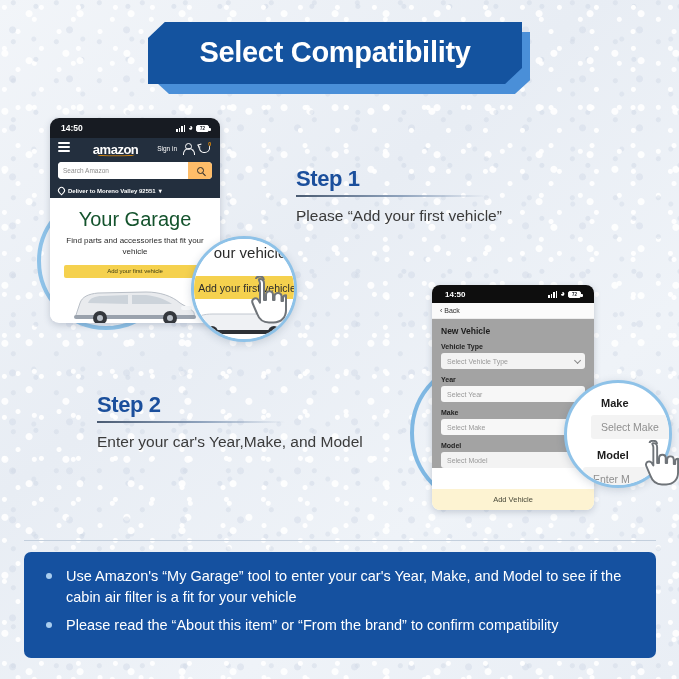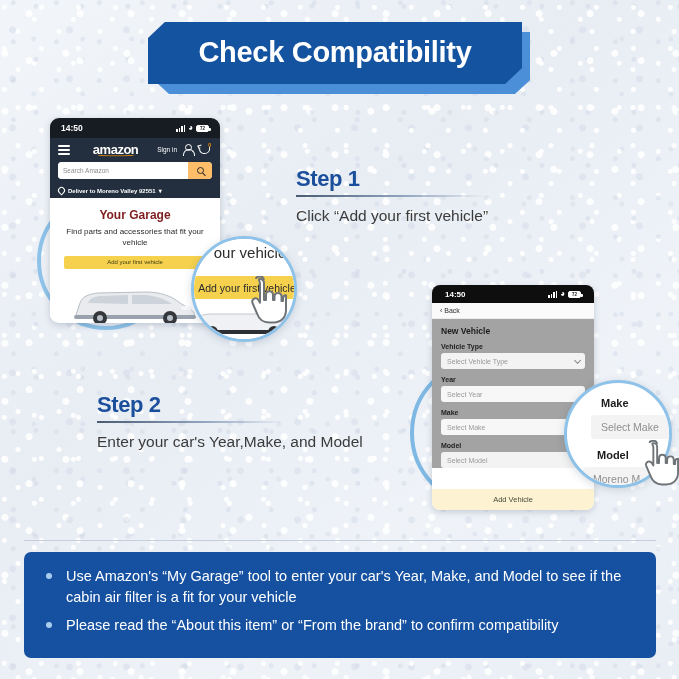--- a/index.html
+++ b/index.html
@@ -71,21 +71,21 @@
   .wifi { font-size: 8px; line-height: 1; }
   .batt {
     width: 13px; height: 7px; border: 1px solid #fff; border-radius: 2px;
     font-size: 4.5px; color: #171b22; background: #fff;
     display: flex; align-items: center; justify-content: center;
     font-weight: bold; position: relative;
   }
   .batt:after{content:"";position:absolute;right:-2.5px;top:2px;width:1.5px;height:3px;background:#fff;border-radius:0 1px 1px 0;}
 
   .amz-nav { background: #232f3e; padding: 4px 8px 5px; }
-  .amz-row1 { display: flex; align-items: center; justify-content: space-between; }
+  .amz-row1 { display: flex; align-items: flex-start; justify-content: space-between; }
   .hamburger { display: flex; flex-direction: column; gap: 2px; }
   .hamburger i { display: block; width: 12px; height: 2px; background: #fff; border-radius: 1px; }
   .amz-logo { color: #fff; font-size: 13px; font-weight: bold; letter-spacing: -.5px; position: relative; margin-left: 4px; }
   .amz-logo .smile {
     position: absolute; left: 4px; bottom: -1px; width: 38px; height: 7px;
     border-bottom: 2px solid #ff9900; border-radius: 0 0 60% 60%;
     transform: scaleY(.6);
   }
   .amz-right { display: flex; align-items: center; gap: 5px; }
   .signin { color: #fff; font-size: 6.5px; }
@@ -102,21 +102,21 @@
   .search-btn { width: 24px; background: #febd69; display: flex; align-items: center; justify-content: center; }
   .mag {
     width: 7px; height: 7px; border: 1.4px solid #2b2b2b; border-radius: 50%;
     position: relative;
   }
   .mag:after { content:""; position:absolute; right:-3px; bottom:-2.5px; width:4px; height:1.4px; background:#2b2b2b; transform: rotate(45deg); }
   .amz-deliver { background: #232f3e; padding: 3px 8px 4px; display: flex; align-items: center; gap: 3px; color: #fff; font-size: 6px; font-weight: bold; }
   .pin { width: 7px; height: 7px; border: 1.2px solid #fff; border-radius: 50% 50% 50% 0; transform: rotate(-45deg); }
 
   .garage-body { background: #fff; padding: 10px 9px 0; text-align: center; height: 123px; position: relative; }
-  #garage-title { color: #7f1d1d; font-size: 12px; font-weight: bold; }
+  #garage-title { color: #14532d; font-size: 20px; font-weight: normal; }
   #garage-sub { color: #2b2b2b; font-size: 8px; line-height: 1.35; margin-top: 5px; padding: 0 6px; }
   #add-first-vehicle-btn {
     margin: 7px auto 0; height: 13px; width: 142px;
     background: #f5d14e; border-radius: 2px;
     display: flex; align-items: center; justify-content: center;
     color: #3b3b12; font-size: 6px;
   }
   .car-img { position: absolute; left: 18px; bottom: -4px; width: 132px; height: 44px; }
 
   
@@ -213,21 +213,21 @@
   .bullet-text { color: #ffffff; font-size: 14.5px; line-height: 1.42; }
 </style>
 </head>
 <body>
 
 <div id="bg-texture"></div>
 
 <div class="layer" id="header-banner-wrap">
   <div class="banner-shadow"></div>
   <div class="banner-main">
-    <span id="header-title">Check Compatibility</span>
+    <span id="header-title">Select Compatibility</span>
   </div>
 </div>
 
 <div class="layer" id="circle-phone1"></div>
 
 <div class="layer" id="phone1">
   <div class="p-statusbar">
     <span>14:50</span>
     <span class="sb-right">
       <span class="sig">
@@ -306,21 +306,21 @@
 </div>
 
 <svg class="cursor-hand" id="cursor1" viewBox="0 0 40 50">
   <path d="M13 3 C15.5 3 17 5 17 7.5 L17 24 L19 24 L19 19 C19 16.8 20.5 15.3 22.5 15.3 C24.5 15.3 26 16.8 26 19 L26 24 L27.5 24 L27.5 20.5 C27.5 18.4 29 17 31 17 C33 17 34.5 18.4 34.5 20.5 L34.5 25 L36 25 L36 22.5 C36 20.6 37.4 19.3 39 19.3 L39 34 C39 41.5 34 46.5 26.5 46.5 L22 46.5 C16 46.5 12 43 10 37.5 L5.5 27 C4.7 25 5.6 23.2 7.5 22.5 C9 22 10.3 22.4 11.2 23.8 L13 26.6 L13 7.5 C13 5 10.5 3 13 3 Z" fill="#ffffff" stroke="#6f7479" stroke-width="2" stroke-linejoin="round"></path>
   <path d="M9 3 C9 1 10.8 0.5 12.8 0.5 C14.8 0.5 16.8 1.5 16.8 4" fill="none" stroke="#6f7479" stroke-width="2"></path>
 </svg>
 
 <div class="layer" id="step1-block">
   <div class="step-title">Step 1</div>
   <div class="step-rule"></div>
-  <div class="step-desc">Click “Add your first vehicle”</div>
+  <div class="step-desc">Please “Add your first vehicle”</div>
 </div>
 
 <div class="layer" id="step2-block">
   <div class="step-title">Step 2</div>
   <div class="step-rule"></div>
   <div class="step-desc">Enter your car's Year,Make, and Model</div>
 </div>
 
 <div class="layer" id="circle-phone2"></div>
 
@@ -367,21 +367,21 @@
   <div id="add-vehicle-btn">Add Vehicle</div>
 </div>
 
 <div class="layer" id="magnifier2">
   <div class="mg2-label" style="left:34px; top:14px;">Make</div>
   <div class="mg2-fld" style="left:24px; top:32px; width:96px; height:24px;">
     <span>Select Make</span>
   </div>
   <div class="mg2-label" style="left:30px; top:66px;">Model</div>
   <div class="mg2-fld" style="left:16px; top:84px; width:96px; height:24px;">
-    <span>Moreno M</span>
+    <span>Enter M</span>
   </div>
   <div class="mg2-chev" style="left:6px; top:88px;"></div>
 </div>
 
 <svg class="cursor-hand" id="cursor2" viewBox="0 0 40 50">
   <path d="M13 3 C15.5 3 17 5 17 7.5 L17 24 L19 24 L19 19 C19 16.8 20.5 15.3 22.5 15.3 C24.5 15.3 26 16.8 26 19 L26 24 L27.5 24 L27.5 20.5 C27.5 18.4 29 17 31 17 C33 17 34.5 18.4 34.5 20.5 L34.5 25 L36 25 L36 22.5 C36 20.6 37.4 19.3 39 19.3 L39 34 C39 41.5 34 46.5 26.5 46.5 L22 46.5 C16 46.5 12 43 10 37.5 L5.5 27 C4.7 25 5.6 23.2 7.5 22.5 C9 22 10.3 22.4 11.2 23.8 L13 26.6 L13 7.5 C13 5 10.5 3 13 3 Z" fill="#ffffff" stroke="#6f7479" stroke-width="2" stroke-linejoin="round"></path>
   <path d="M9 3 C9 1 10.8 0.5 12.8 0.5 C14.8 0.5 16.8 1.5 16.8 4" fill="none" stroke="#6f7479" stroke-width="2"></path>
 </svg>
 
 <div class="layer" id="divider"></div>

